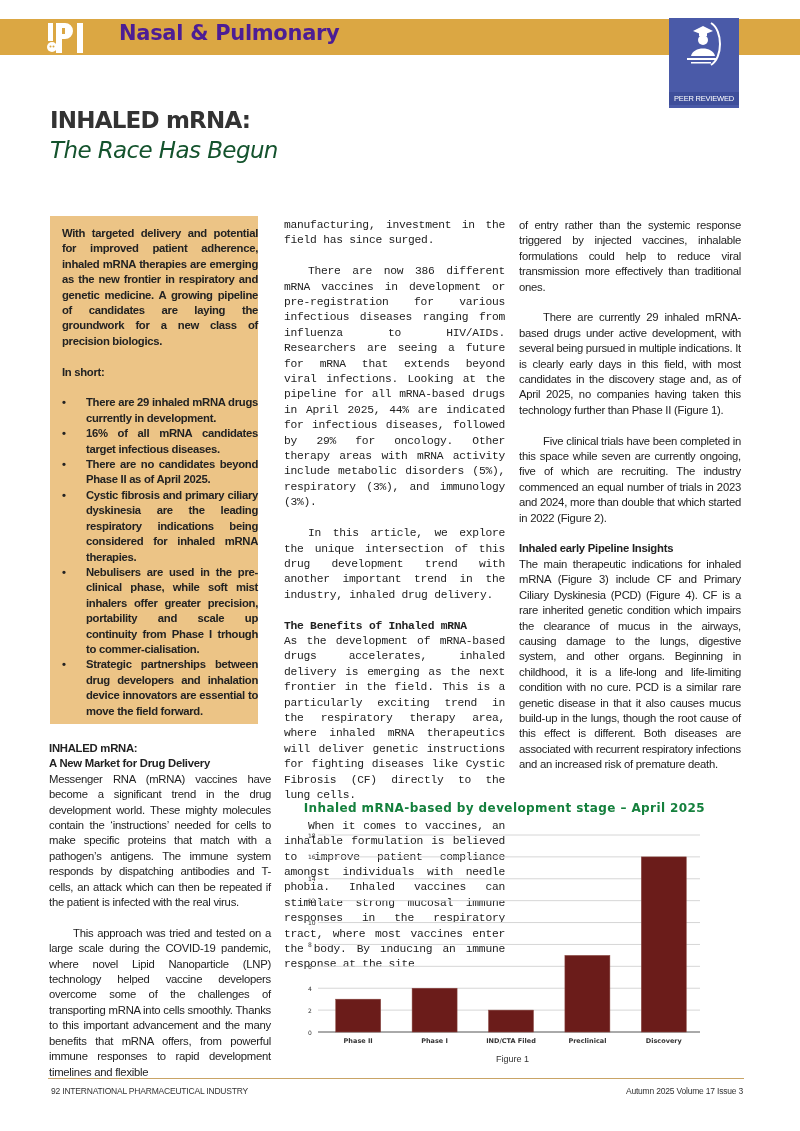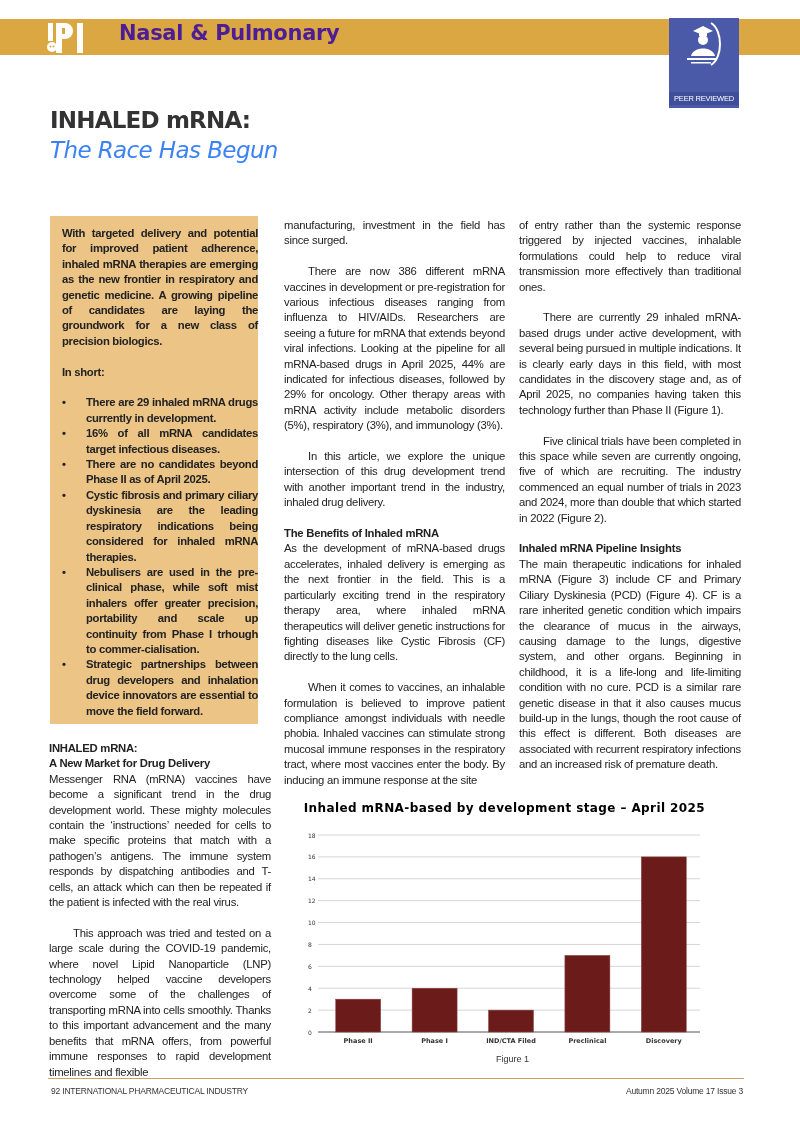--- a/index.html
+++ b/index.html
@@ -12,45 +12,45 @@
                    font-weight: bold; font-size: 21px; color: #4c1d95; letter-spacing: -0.3px; }
   .peer-badge { position: absolute; left: 669px; top: 18px; width: 70px; height: 90px; background: #4a5aa8; }
   .peer-badge svg { position: absolute; left: 12px; top: 2px; }
   .peer-badge .peer-text { position: absolute; left: 0; bottom: 3px; width: 70px; text-align: center;
                            font-family: "Liberation Sans", sans-serif; font-size: 7.5px; color: #fff;
                            letter-spacing: -0.2px; background: #3e4e9a; padding: 2px 0; }
 
   .title-main { position: absolute; left: 50px; top: 107px; font-family: "DejaVu Sans", sans-serif;
                 font-weight: bold; font-size: 23px; color: #333; letter-spacing: -0.8px; }
   .title-sub { position: absolute; left: 50px; top: 137px; font-family: "DejaVu Sans", sans-serif;
-               font-style: italic; font-size: 23px; color: #3b82f6; letter-spacing: -0.6px; }
+               font-style: italic; font-size: 23px; color: #14532d; letter-spacing: -0.6px; }
 
   .col { position: absolute; font-family: "Liberation Sans", sans-serif; font-size: 11.3px;
          line-height: 15.4px; color: #222; text-align: justify; letter-spacing: -0.25px; }
   .col p { margin: 0; }
   .col p.indent { text-indent: 24px; }
   .col .gap { height: 15.4px; }
   .col h4 { margin: 0; font-size: 11.3px; font-weight: bold; line-height: 15.4px; }
 
   .summary-box { position: absolute; left: 50px; top: 216px; width: 208px; height: 508px; background: #ecc486; }
   .summary-inner { position: absolute; left: 12px; top: 10px; width: 196px; font-family: "Liberation Sans", sans-serif;
                    font-weight: bold; font-size: 11.3px; line-height: 15.4px; color: #222;
                    text-align: justify; letter-spacing: -0.3px; }
   .summary-inner p { margin: 0; }
   .summary-inner ul { list-style: none; margin: 0; padding: 0; }
   .summary-inner li { position: relative; padding-left: 24px; }
   .summary-inner li .bullet { position: absolute; left: 0; top: 0; }
 
   .col1 { left: 49px; top: 741px; width: 222px; }
-  .col2 { left: 284px; top: 218px; width: 221px; }
+  .col2 { left: 284px; top: 218px; width: 221px; font-family: Liberation Mono, monospace; }
   .col3 { left: 519px; top: 218px; width: 222px; }
 
   .chart { position: absolute; left: 300px; top: 798px; width: 420px; height: 272px; }
   .chart-title { position: absolute; left: 0; top: 3px; width: 405px; text-align: right;
-                 font-family: "DejaVu Sans", sans-serif; font-weight: bold; font-size: 12px; color: #000000; letter-spacing: 0.4px; }
+                 font-family: "DejaVu Sans", sans-serif; font-weight: bold; font-size: 12px; color: #15803d; letter-spacing: 0.4px; }
   .chart svg { position: absolute; left: 0; top: 0; }
   .fig-caption { position: absolute; left: 0; top: 256px; width: 425px; text-align: center;
                  font-family: "Liberation Sans", sans-serif; font-size: 9px; color: #333; }
 
   .footer-rule { position: absolute; left: 48px; top: 1078px; width: 696px; height: 1px; background: #c9a466; }
   .footer-left { position: absolute; left: 51px; top: 1086px; font-family: "Liberation Sans", sans-serif;
                  font-size: 8.5px; color: #333; letter-spacing: -0.2px; }
   .footer-right { position: absolute; right: 57px; top: 1086px; font-family: "Liberation Sans", sans-serif;
                   font-size: 8.5px; color: #333; letter-spacing: -0.2px; }
 </style>
@@ -123,21 +123,21 @@
   <p class="indent">When it comes to vaccines, an inhalable formulation is believed to improve patient compliance amongst individuals with needle phobia. Inhaled vaccines can stimulate strong mucosal immune responses in the respiratory tract, where most vaccines enter the body. By inducing an immune response at the site</p>
 </div>
 
 <div class="col col3">
   <p>of entry rather than the systemic response triggered by injected vaccines, inhalable formulations could help to reduce viral transmission more effectively than traditional ones.</p>
   <div class="gap"></div>
   <p class="indent">There are currently 29 inhaled mRNA-based drugs under active development, with several being pursued in multiple indications. It is clearly early days in this field, with most candidates in the discovery stage and, as of April 2025, no companies having taken this technology further than Phase II (Figure 1).</p>
   <div class="gap"></div>
   <p class="indent">Five clinical trials have been completed in this space while seven are currently ongoing, five of which are recruiting. The industry commenced an equal number of trials in 2023 and 2024, more than double that which started in 2022 (Figure 2).</p>
   <div class="gap"></div>
-  <h4>Inhaled mRNA Pipeline Insights</h4>
+  <h4>Inhaled early Pipeline Insights</h4>
   <p>The main therapeutic indications for inhaled mRNA (Figure 3) include CF and Primary Ciliary Dyskinesia (PCD) (Figure 4). CF is a rare inherited genetic condition which impairs the clearance of mucus in the airways, causing damage to the lungs, digestive system, and other organs. Beginning in childhood, it is a life-long and life-limiting condition with no cure. PCD is a similar rare genetic disease in that it also causes mucus build-up in the lungs, though the root cause of this effect is different. Both diseases are associated with recurrent respiratory infections and an increased risk of premature death.</p>
 </div>
 
 <div class="chart">
   <div class="chart-title">Inhaled mRNA-based by development stage – April 2025</div>
   <svg id="chart-svg" width="420" height="256">
       <line x1="18" x2="400" y1="234" y2="234" stroke="#555" stroke-width="1"></line>
       <text x="8" y="236.5" font-size="6" font-family="DejaVu Sans, sans-serif" fill="#333" text-anchor="start">0</text>
       <line x1="18" x2="400" y1="212.11111111111111" y2="212.11111111111111" stroke="#d6d6d6" stroke-width="1"></line>
       <text x="8" y="214.61111111111111" font-size="6" font-family="DejaVu Sans, sans-serif" fill="#333" text-anchor="start">2</text>

